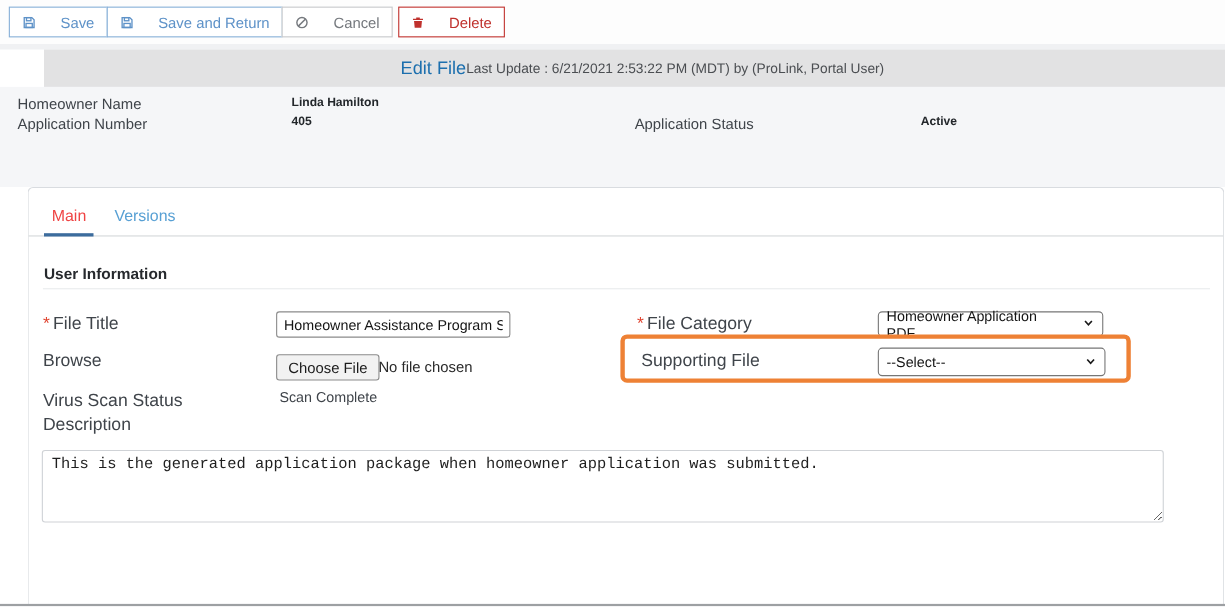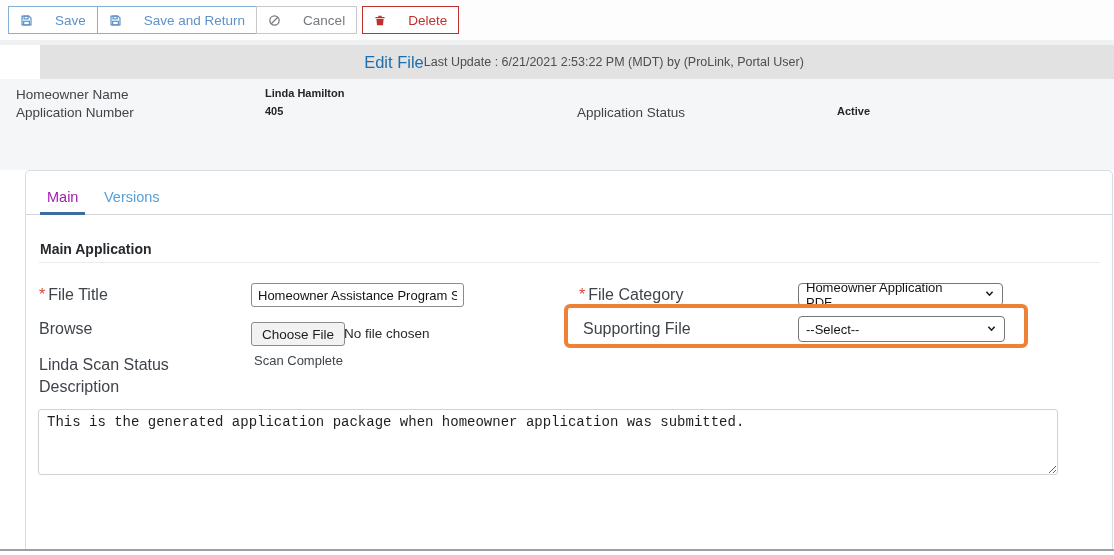--- a/index.html
+++ b/index.html
@@ -45,21 +45,21 @@
   
   .panel { position:absolute; top:170px; left:25px; width:1088px; height:380px;
     background:#fff; border:1px solid #d9dce0; border-bottom:none;
     border-radius:5px 5px 0 0; }
   .panel .pos { position:absolute; white-space:nowrap; }
 
   .tabs-row { position:absolute; top:0; left:0; right:0; height:44px;
     border-bottom:1px solid #d4d7da; }
   .tab { position:absolute; top:18px; height:26px; padding:0 7px;
     font-size:14.5px; cursor:pointer; }
-  .tab-main { left:14px; color:#a21caf; border-bottom:3px solid #3c6c9d; }
+  .tab-main { left:14px; color:#ef4444; border-bottom:3px solid #3c6c9d; }
   .tab-versions { left:71px; color:#58a0d4; }
 
   .section-title { left:14px; top:70px; font-size:14px; font-weight:bold; color:#26292d; }
   .section-rule { position:absolute; left:13px; right:12px; top:91px;
     border-top:1px solid #e9ebed; }
 
   .lbl { font-size:16px; color:#3f444a; }
   .req { color:#e0432f; margin-right:3px; }
 
   #file-title-label    { left:13px;  top:115px; }
@@ -153,21 +153,21 @@
   <span class="pos sum-val" id="as-value">Active</span>
 </div>
 
 <div class="panel">
 
   <div class="tabs-row">
     <span class="tab tab-main">Main</span>
     <span class="tab tab-versions">Versions</span>
   </div>
 
-  <div class="pos section-title">Main Application</div>
+  <div class="pos section-title">User Information</div>
   <div class="section-rule"></div>
 
   <div class="pos lbl" id="file-title-label">
     <span class="req">*</span><span>File Title</span>
   </div>
   <input id="file-title-input" value="Homeowner Assistance Program Su" style="">
 
   <div class="pos lbl" id="file-category-label">
     <span class="req">*</span><span>File Category</span>
   </div>
@@ -188,21 +188,21 @@
   <div class="pos lbl" id="supporting-label">Supporting File</div>
   <div class="select" id="supporting-select">
     <span>--Select--</span>
     <span>
       <svg width="11" height="11" viewBox="0 0 16 16" fill="none" stroke="#1a1a1a" stroke-width="2.2">
         <path d="M3.5 5.5 L8 10.5 L12.5 5.5"></path>
       </svg>
     </span>
   </div>
 
-  <div class="pos lbl" id="virus-label">Linda Scan Status</div>
+  <div class="pos lbl" id="virus-label">Virus Scan Status</div>
   <span class="pos" id="virus-value">Scan Complete</span>
 
   <div class="pos lbl" id="desc-label">Description</div>
   <textarea id="description-textarea" spellcheck="false" style="">This is the generated application package when homeowner application was submitted.</textarea>
 
 </div>
 
 <div class="bottom-line"></div>
 
 </body></html>

